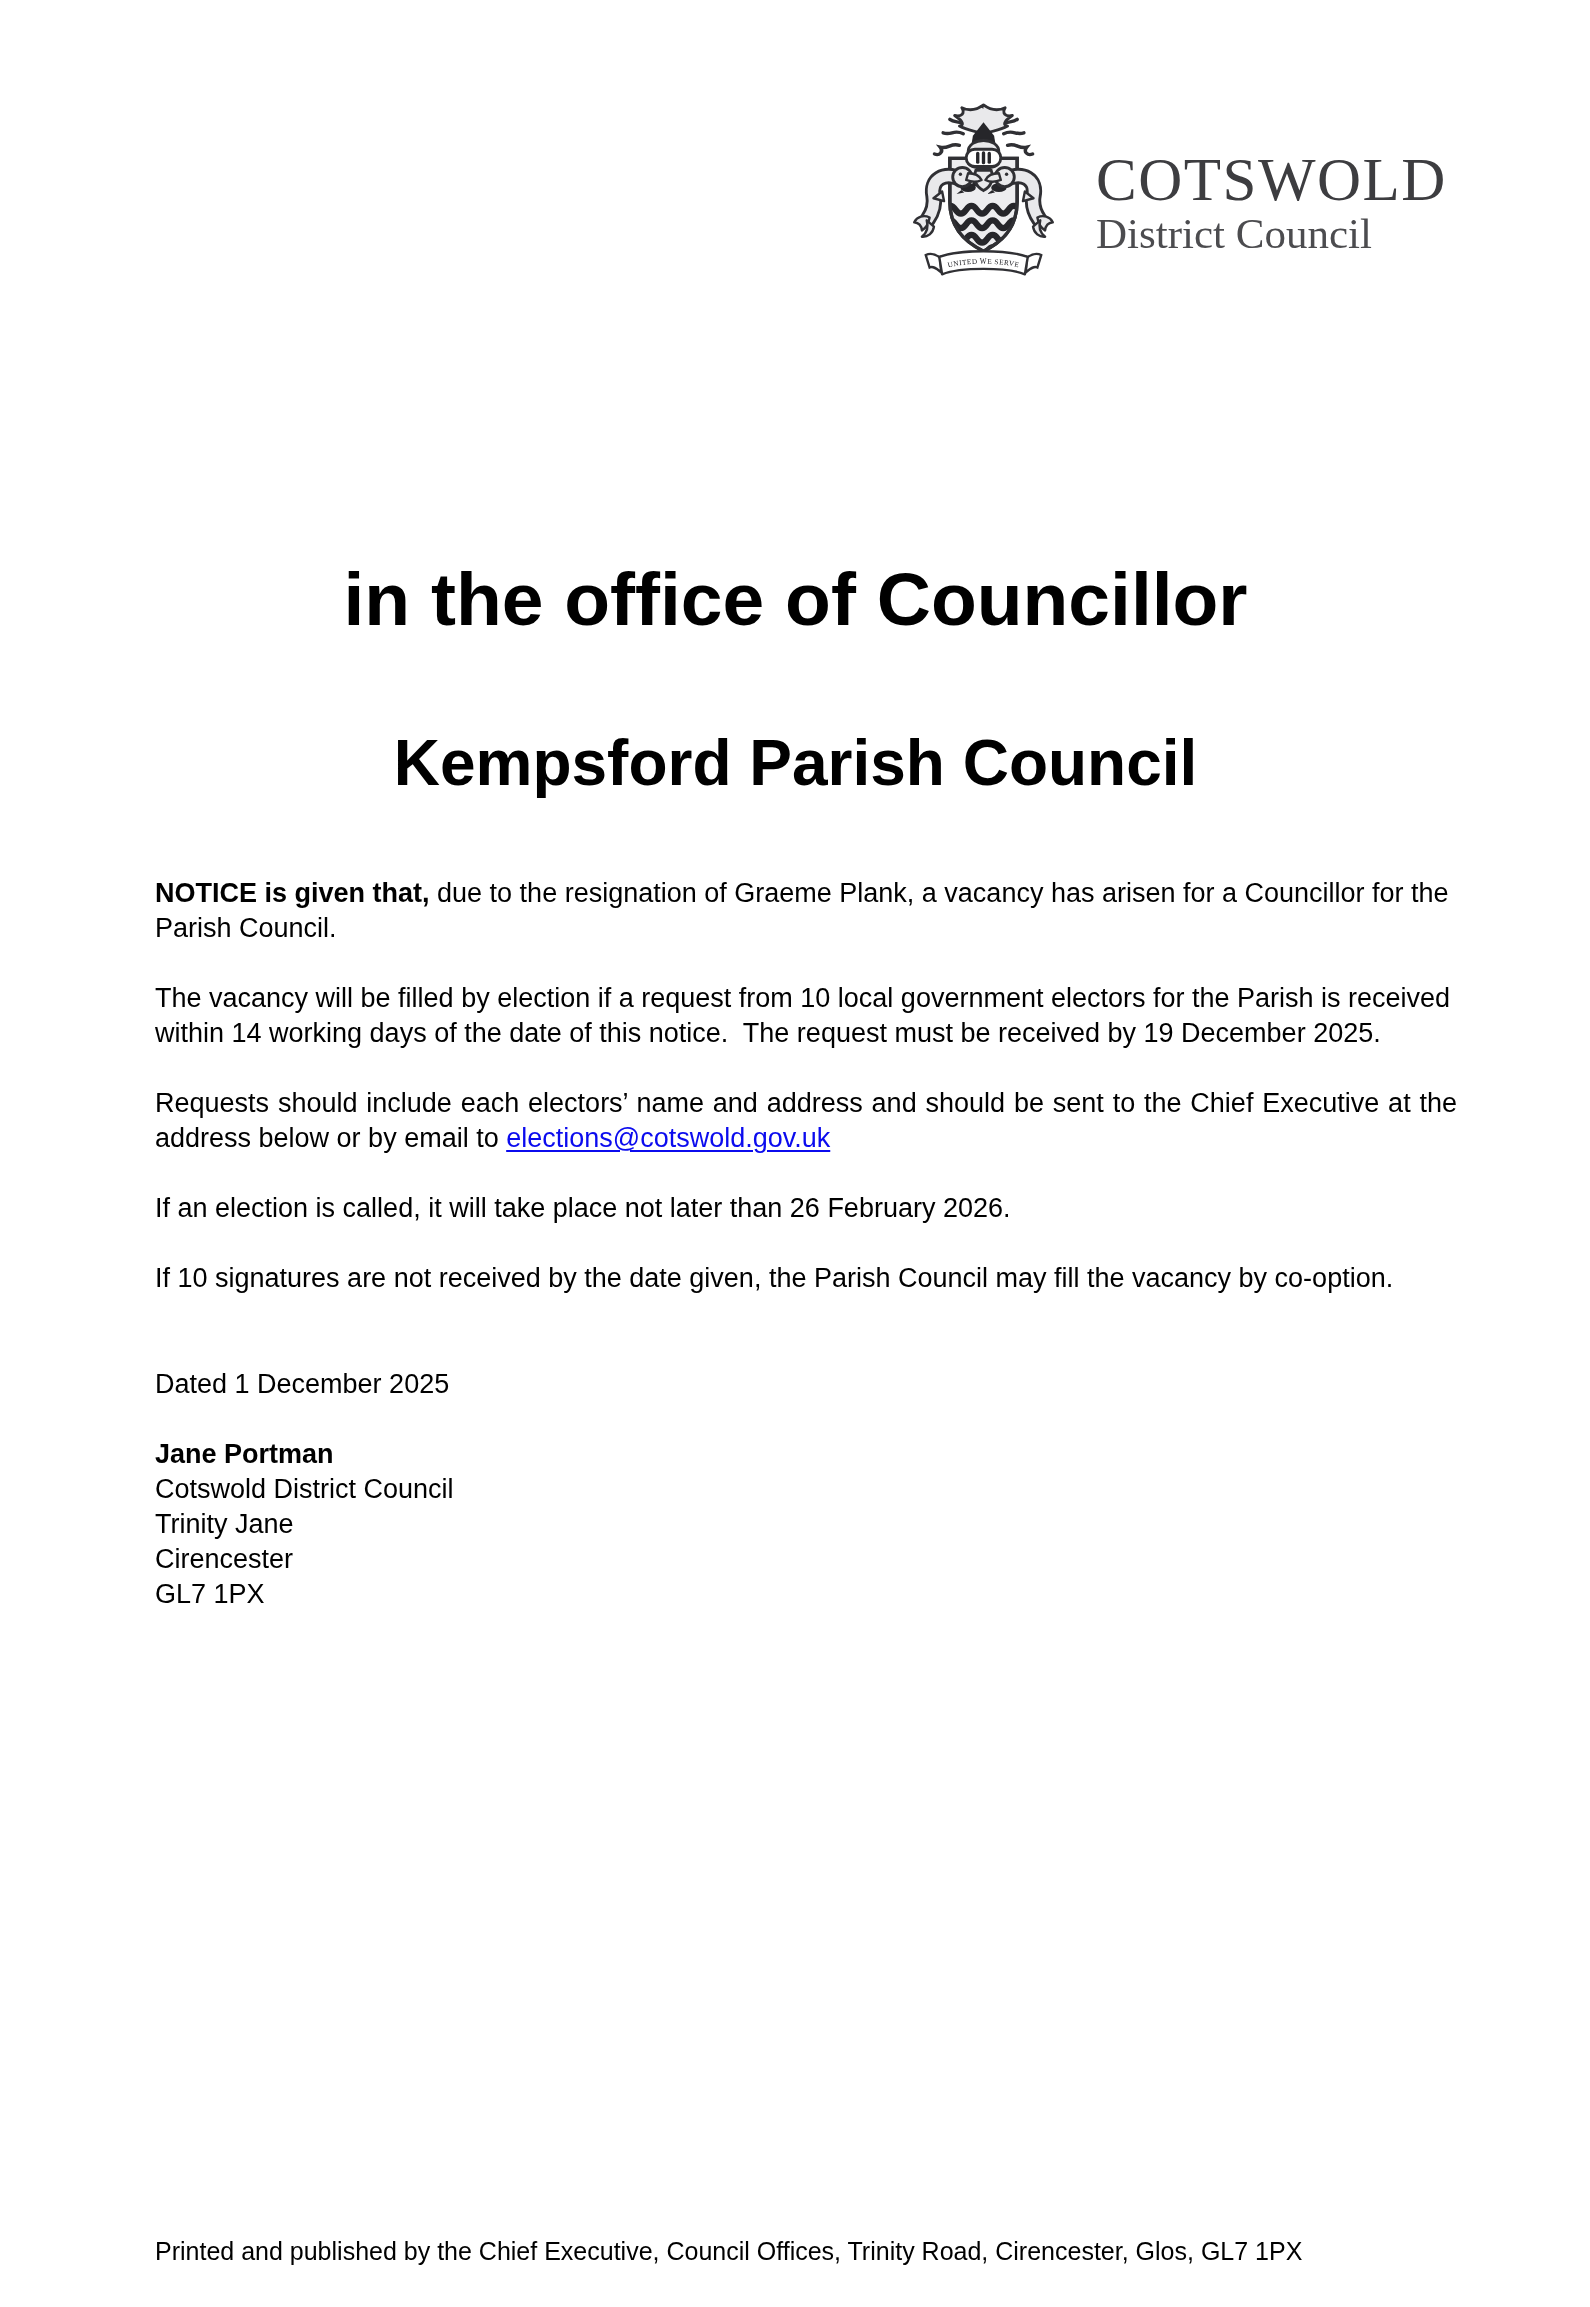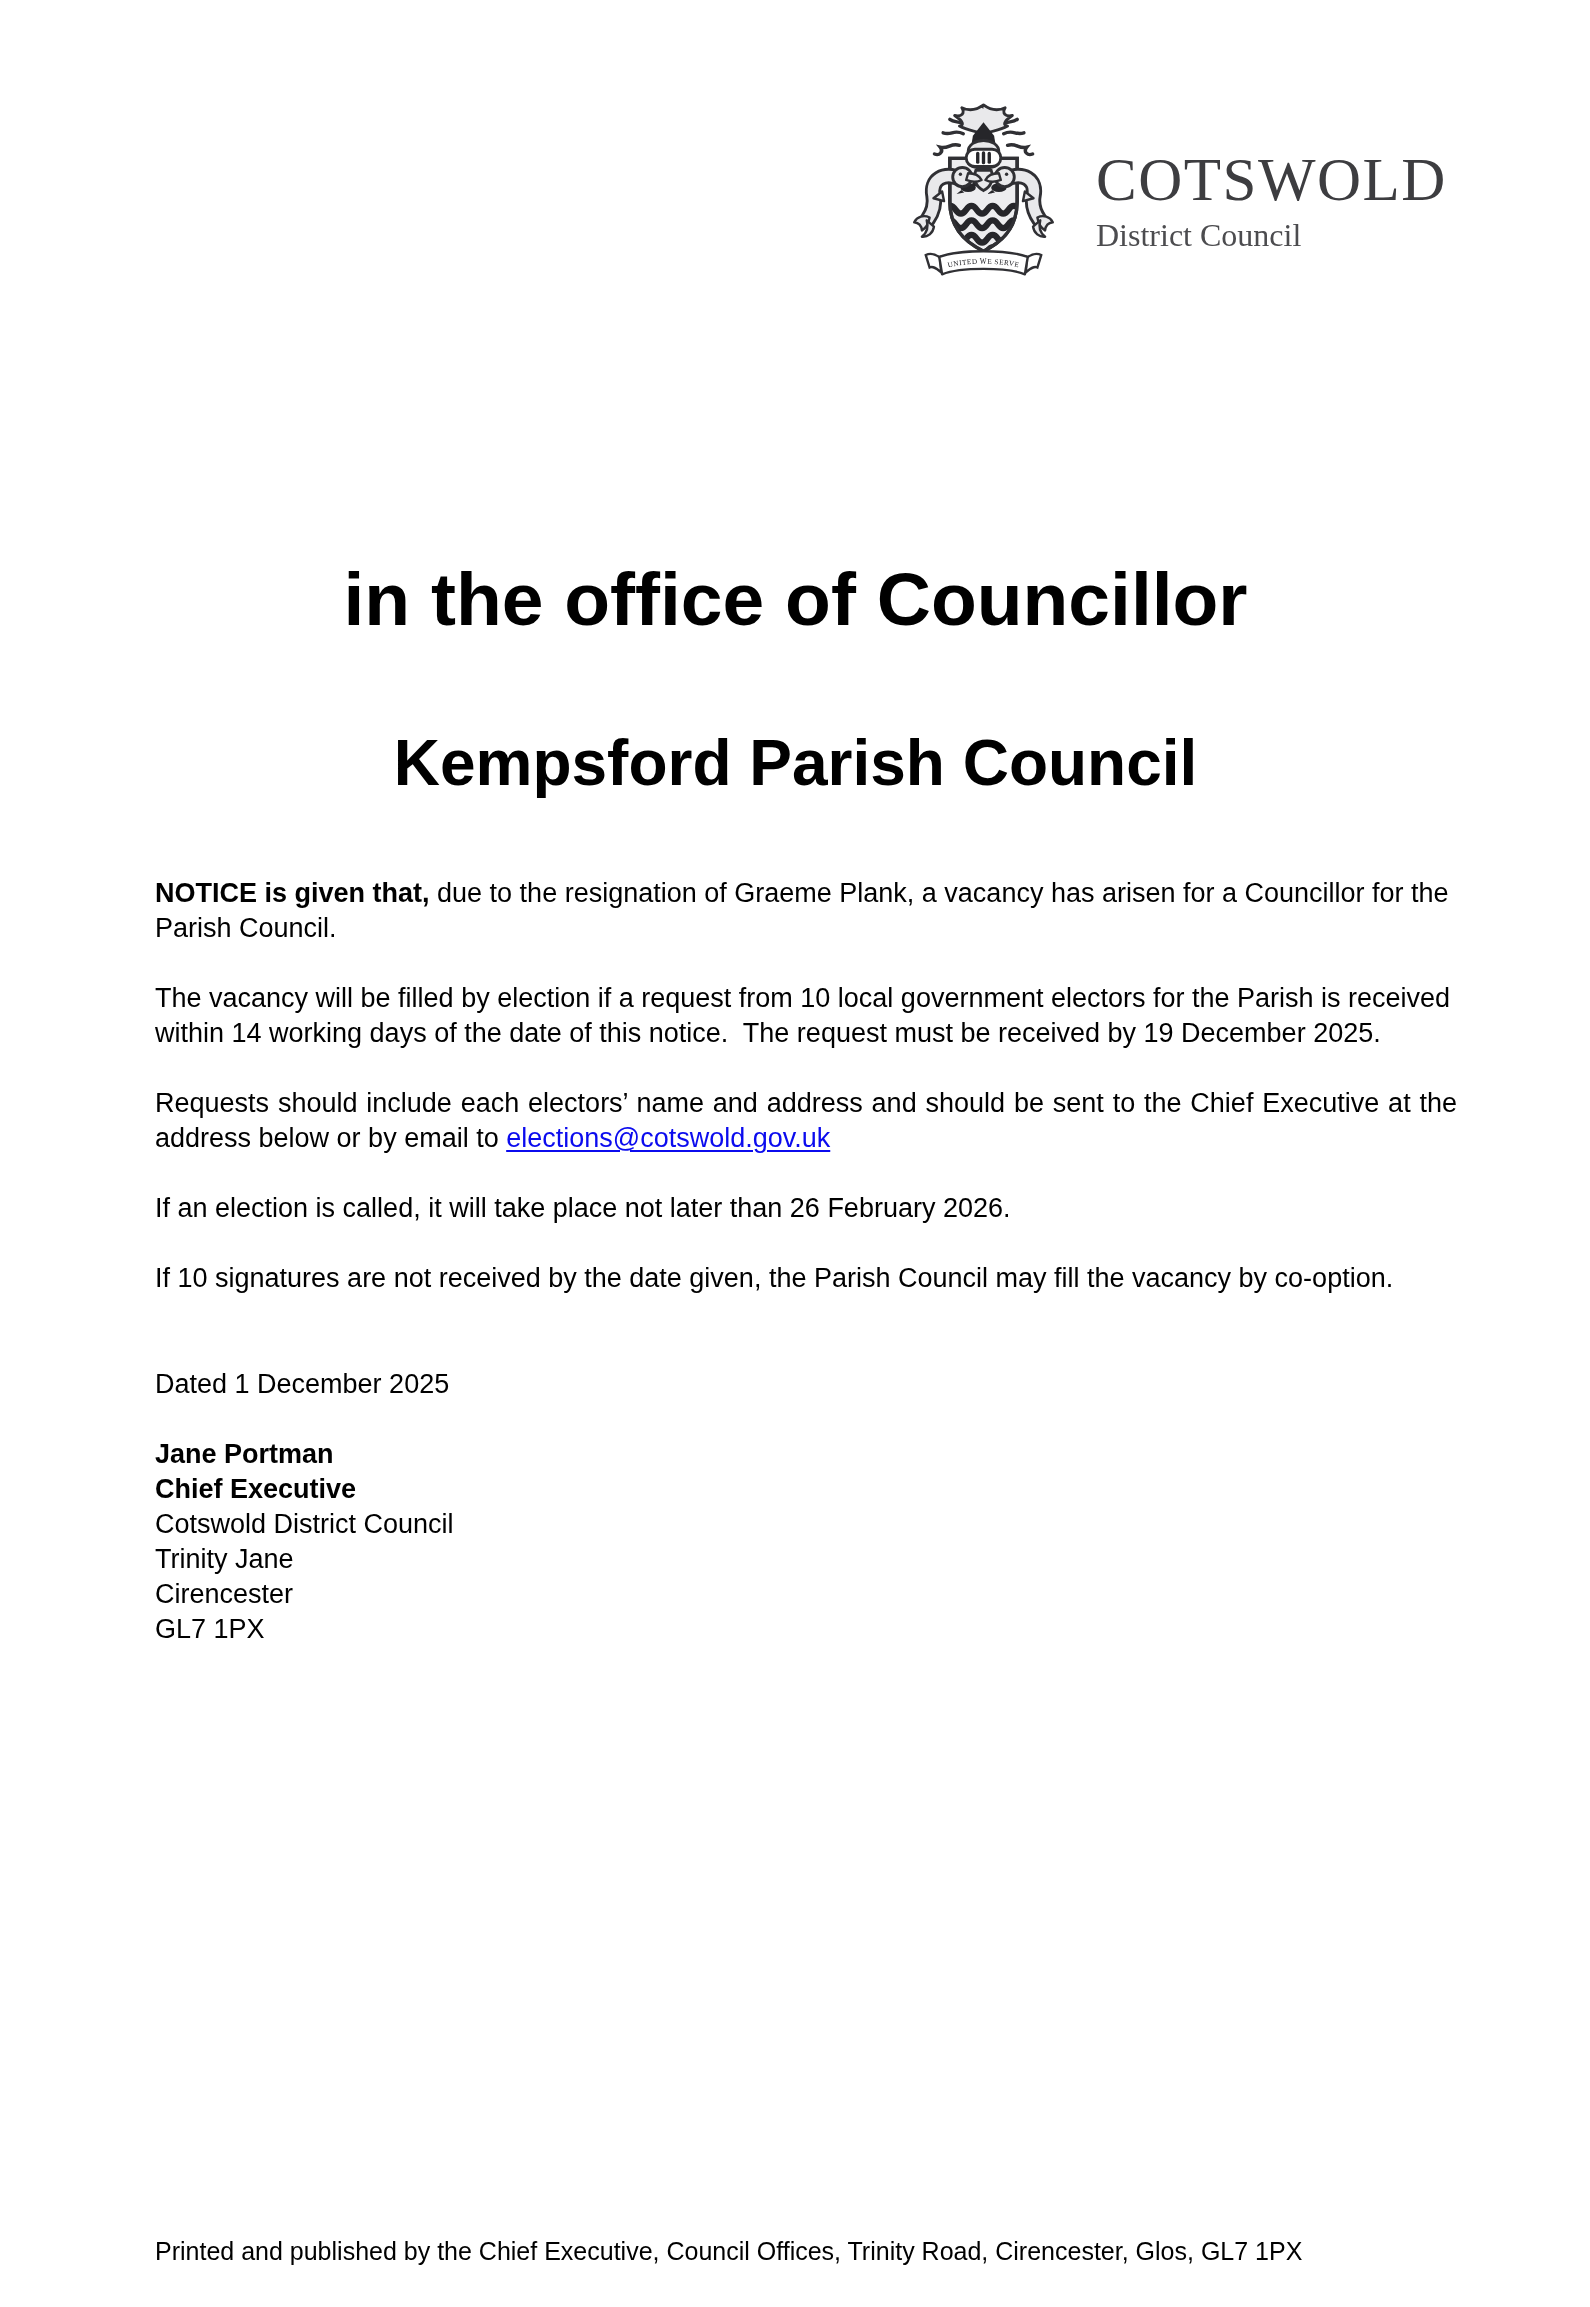--- a/index.html
+++ b/index.html
@@ -11,21 +11,21 @@
     color:#000000;
     overflow:hidden;
   }
   .sheet { position:absolute; inset:0; background:#ffffff; }
 
   
   .logo { position:absolute; top:103px; left:911px; display:flex; align-items:flex-start; }
   .crest { width:145px; height:178px; flex:0 0 auto; }
   .logo-text { margin-left:40px; margin-top:46px; font-family:Liberation Serif, serif; }
   .org-name { font-size:61px; line-height:1; letter-spacing:1.5px; color:#3d3d40; }
-  .org-subtitle { font-size:32px; line-height:1; margin-top:9px; color:#4c4c4f; }
+  .org-subtitle { font-size:43px; line-height:1; margin-top:2px; color:#4c4c4f; }
 
   
   .h-title, .h-sub, .h-council {
     position:absolute; left:0; width:1591px; text-align:center;
     font-weight:bold; line-height:1; white-space:nowrap;
   }
   .h-title   { top:383px;  font-size:75px; }
   .h-sub     { top:562px; font-size:75px; }
   .h-council { top:731px; font-size:64px; }
 
@@ -145,21 +145,20 @@
     <p class="justify"><span>Requests should include each electors’ name and address and should be sent to the Chief Executive at the address below or by email to </span><a class="email-link" href="#">elections@cotswold.gov.uk</a></p>
 
     <p>If an election is called, it will take place not later than 26 February 2026.</p>
 
     <p class="p-last">If 10 signatures are not received by the date given, the Parish Council may fill the vacancy by co-option.</p>
 
     <p class="dated">Dated 1 December 2025</p>
 
     <div class="sig">
       <div class="b">Jane Portman</div>
-      <div class="b">Chief Executive</div>
       <div>Cotswold District Council</div>
       <div>Trinity Jane</div>
       <div>Cirencester</div>
       <div>GL7 1PX</div>
     </div>
   </main>
 
   <footer class="footer">Printed and published by the Chief Executive, Council Offices, Trinity Road, Cirencester, Glos, GL7 1PX</footer>
 </div>
 

